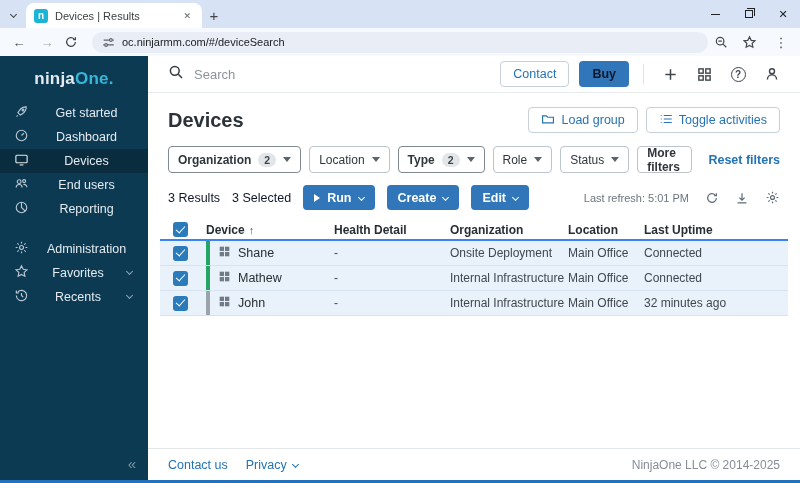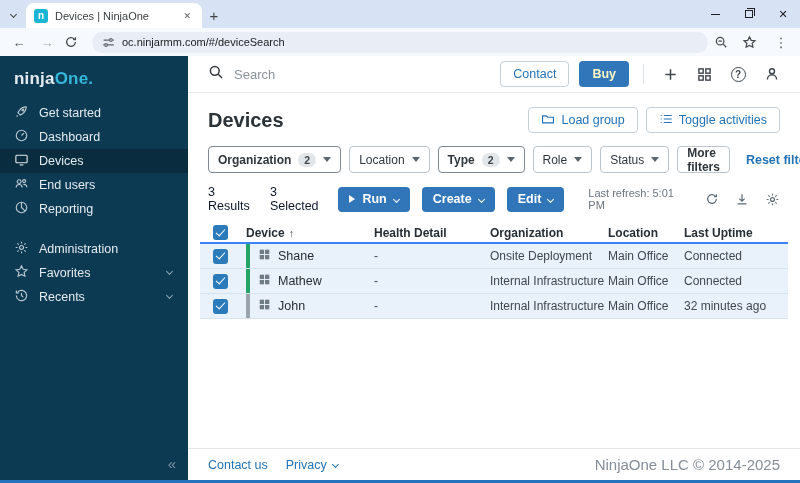--- a/index.html
+++ b/index.html
@@ -27,39 +27,39 @@
   .nav-icon.disabled { color:#a3a9b1; }
   .omnibox { flex:1; height:21px; background:#e9eef6; border-radius:11px; display:flex; align-items:center; padding:0 10px; gap:7px; }
   .url { font-size:11px; color:#202124; }
   .toolbar svg { display:block; }
 
   
   .app { flex:1; display:flex; min-height:0; }
   .bottom-edge { height:3px; background:#2471bd; flex-shrink:0; }
 
   
-  .sidebar { width:188px; background:#0d3a53; color:#e4ebef; display:flex; flex-direction:column; flex-shrink:0; position:relative; }
+  .sidebar { width:148px; background:#0d3a53; color:#e4ebef; display:flex; flex-direction:column; flex-shrink:0; position:relative;text-align:center; }
   .logo { padding:13px 14px 12px; font-size:17px; font-weight:bold; letter-spacing:.2px; }
   .logo .accent { color:#35b7d9; }
   .nav-item { height:24px; display:flex; align-items:center; gap:10px; padding:0 14px; font-size:12.5px; cursor:pointer; }
   .nav-item.active { background:#092c3f; }
   .nav-item svg { flex-shrink:0; }
   .nav-item .lbl { flex:1; white-space:nowrap; }
   .nav-gap { height:16px; }
   .chev { display:inline-block; width:5px; height:5px; border-right:1.4px solid currentColor; border-bottom:1.4px solid currentColor; transform:rotate(45deg); }
   .nav-item .chev { color:#8fa7b4; margin-right:2px; margin-top:-3px; }
   .collapse-btn { position:absolute; bottom:8px; right:12px; color:#7d95a3; font-size:15px; }
 
   
   .main { flex:1; display:flex; flex-direction:column; background:#fff; min-width:0; }
   .searchbar { height:37px; border-bottom:1px solid #e8ebee; display:flex; align-items:center; padding:0 16px 0 20px; gap:10px; flex-shrink:0; }
   .search-field { display:flex; align-items:center; gap:10px; flex:1; }
   .search-ph { font-size:13px; color:#8b939b; }
   .btn-outline { height:26px; border:1px solid #c6d0d9; border-radius:4px; background:#fff; color:#2473b5; font-size:12.5px; display:inline-flex; align-items:center; gap:6px; padding:0 12px; cursor:pointer; }
-  .btn-solid { height:26px; border:none; border-radius:4px; background:#3176b9; color:#fef9c3; font-size:12.5px; font-weight:600; display:inline-flex; align-items:center; gap:6px; padding:0 13px; cursor:pointer; }
+  .btn-solid { height:26px; border:none; border-radius:4px; background:#3176b9; color:#0f172a; font-size:12.5px; font-weight:600; display:inline-flex; align-items:center; gap:6px; padding:0 13px; cursor:pointer; }
   .vdiv { width:1px; height:20px; background:#dde2e7; margin:0 4px; }
   .top-icon { width:24px; display:flex; align-items:center; justify-content:center; }
   .help-circle { width:15px; height:15px; border:1.4px solid #3f464d; border-radius:50%; font-size:10px; font-weight:bold; color:#3f464d; display:flex; align-items:center; justify-content:center; }
 
   .content { flex:1; padding:14px 20px 0; min-height:0; }
   .page-head { display:flex; align-items:center; }
   .page-title { font-size:20px; font-weight:600; color:#2b3238; flex:1; }
   .head-btns { display:flex; gap:8px; }
 
   .filters { display:flex; align-items:center; gap:8px; margin-top:13px; flex-wrap:nowrap; }
@@ -96,34 +96,34 @@
   .row-bar[data-status="online"] { background:#23a566; }
   .row-bar[data-status="offline"] { background:#9aa4ab; }
   .dev-name { font-size:12.5px; color:#272e34; margin-left:8px; }
   .os-icon { margin-left:9px; flex-shrink:0; }
   .sort-arrow { font-size:11px; color:#4a525a; }
 
   
   .footer { height:32px; border-top:1px solid #e3e7ea; display:flex; align-items:center; padding:13px 20px; gap:18px; flex-shrink:0; }
   .footer a { color:#2473b5; font-size:12.5px; text-decoration:none; display:inline-flex; align-items:center; gap:6px; cursor:pointer; }
   .footer .spacer { flex:1; }
-  .copyright { font-size:15px; color:#858d96;text-align:right; }
+  .copyright { font-size:12px; color:#858d96;text-align:right; }
 </style>
 </head>
 <body>
 
 <div class="window">
 
   <div class="tabstrip">
     <div class="tab-search">
         <span class="chev"></span>
       </div>
     <div class="tab">
       <span class="favicon">n</span>
-      <span class="tab-title">Devices | NinjaOne</span>
+      <span class="tab-title">Devices | Results</span>
       <span class="tab-close">✕</span>
     </div>
     <div class="newtab">+</div>
     <div class="spacer"></div>
     <div class="win-controls">
       <div class="win-btn">
           <span class="min-glyph"></span>
         </div>
       <div class="win-btn">
           <span class="restore-glyph"></span>

